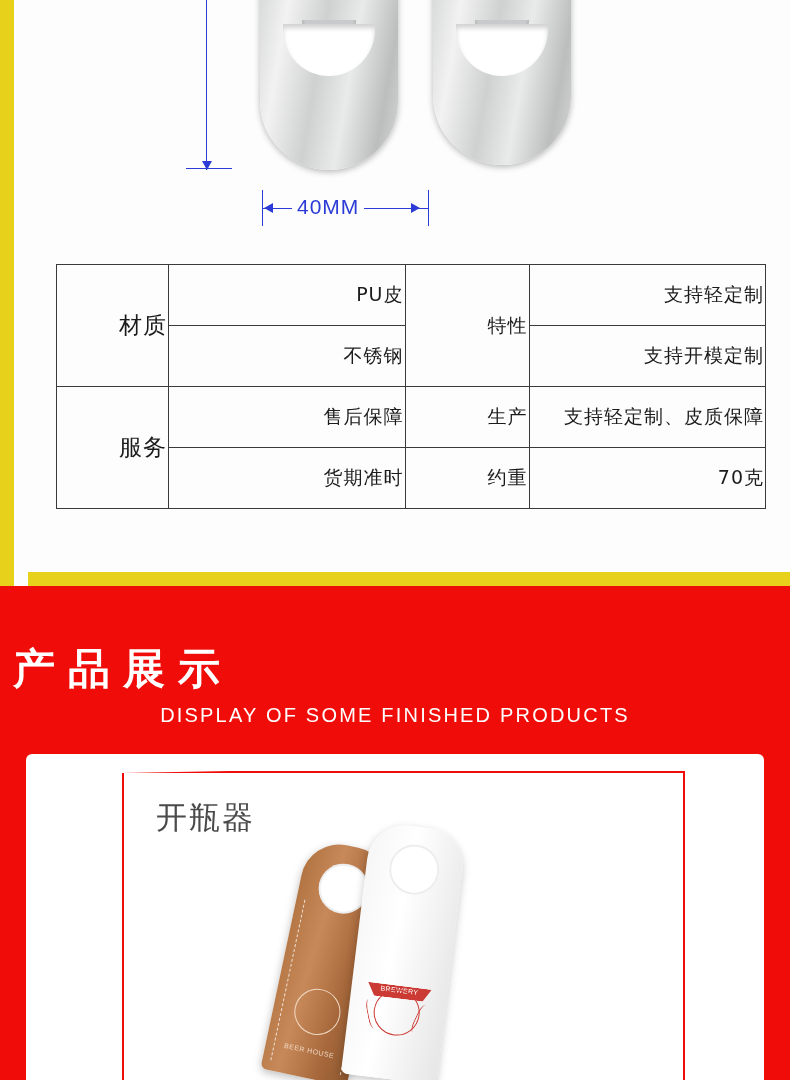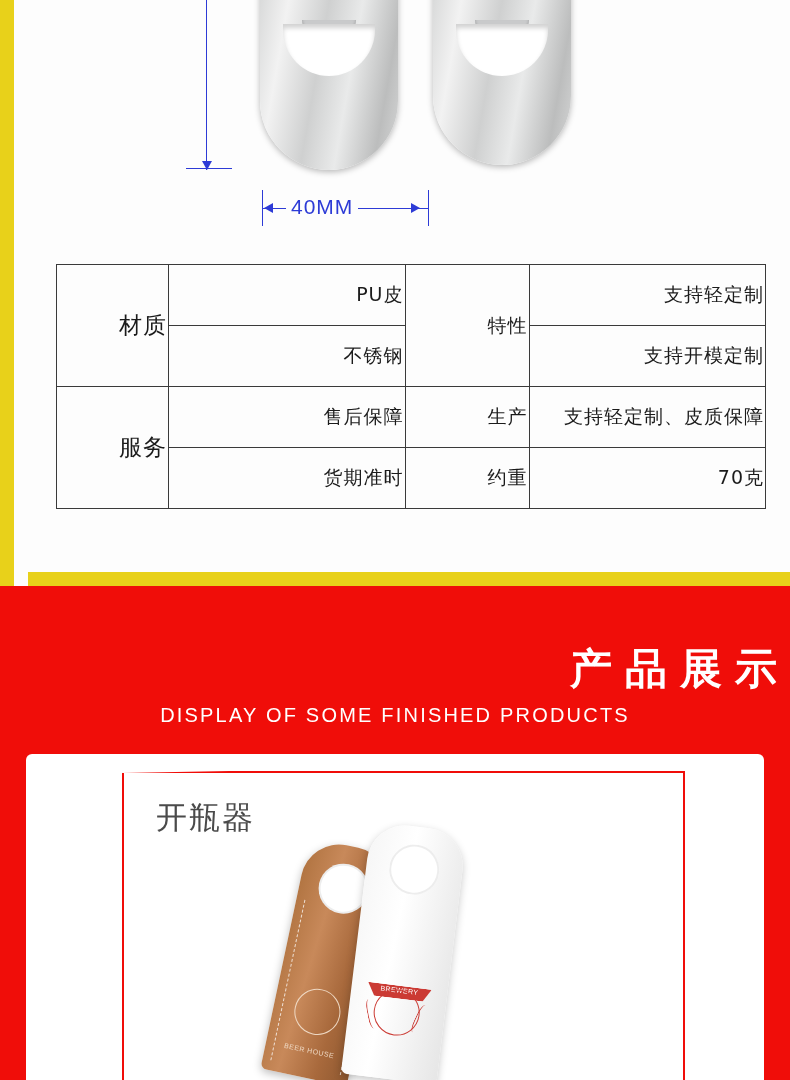--- a/index.html
+++ b/index.html
@@ -116,21 +116,21 @@
   .arrow-l, .arrow-r {
     position: absolute;
     top: 203px;
     border-top: 5px solid transparent;
     border-bottom: 5px solid transparent;
   }
   .arrow-l { left: 236px; border-right: 9px solid #2d3bd6; }
   .arrow-r { left: 383px; border-left: 9px solid #2d3bd6; }
   .dim-label {
     position: absolute;
-    left: 258px; top: 195px;
+    left: 264px; top: 195px;
     color: #2d3bd6;
     font-size: 21px;
     letter-spacing: 1px;
     background: #fdfdfd;
     padding: 0 5px;
     font-family: "Liberation Sans", sans-serif;
   }
 
   
   .spec-table {
@@ -162,21 +162,21 @@
   .red-band {
     position: absolute;
     left: 0; top: 586px;
     width: 790px; height: 494px;
     background: #f00d09;
   }
   .banner-title {
     position: absolute;
     left: 0; top: 55px;
     width: 790px;
-    text-align: right;
+    text-align: left;
     color: #ffffff;
     font-size: 42px;
     font-weight: bold;
     letter-spacing: 13px;
     font-family: "DejaVu Sans", sans-serif;
     text-indent: 13px;
   }
   .banner-sub {
     position: absolute;
     left: 0; top: 118px;

